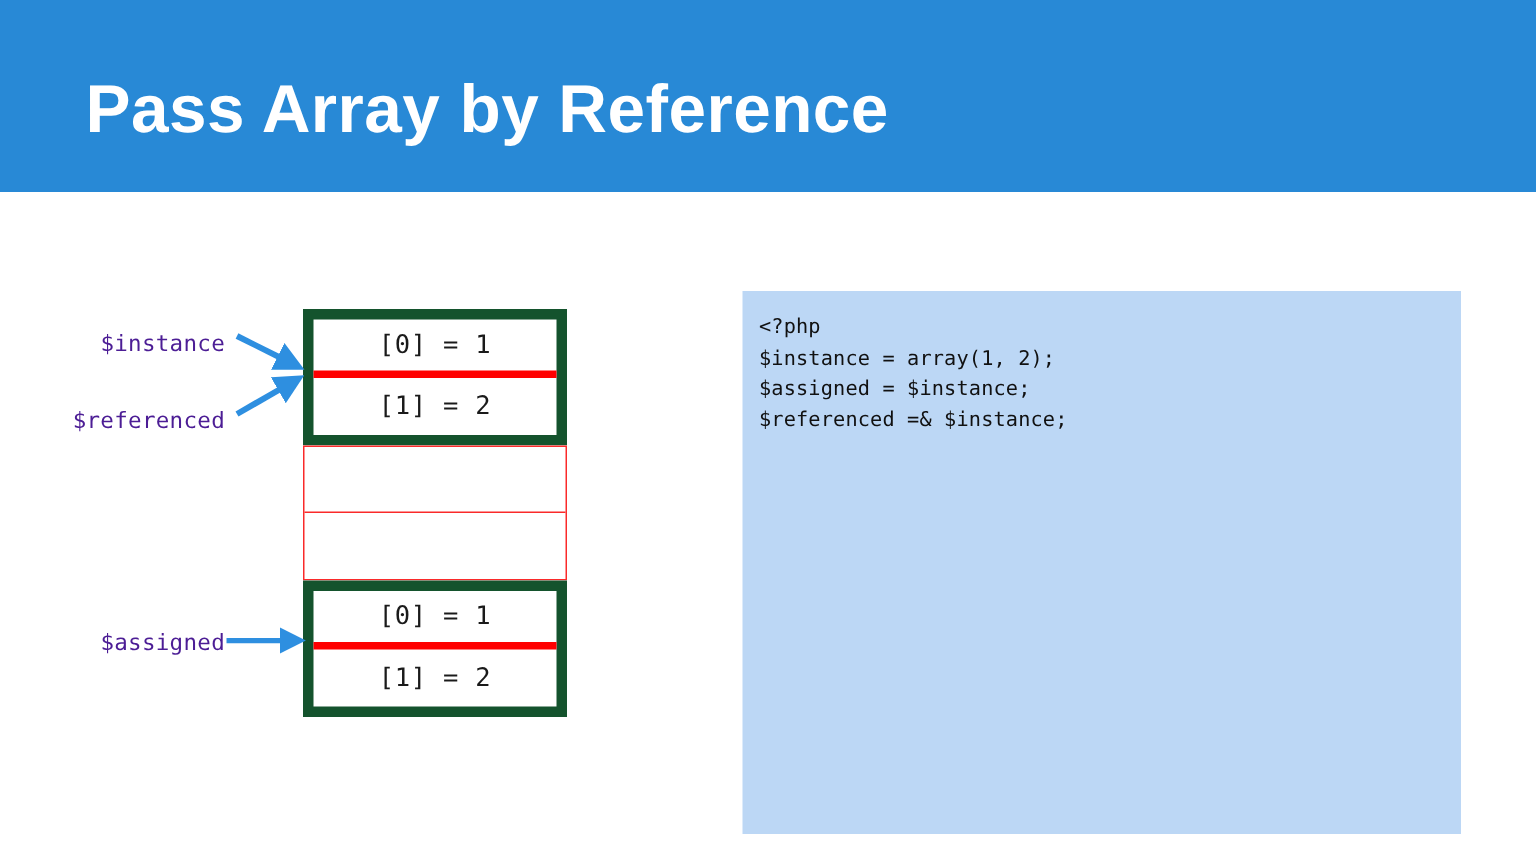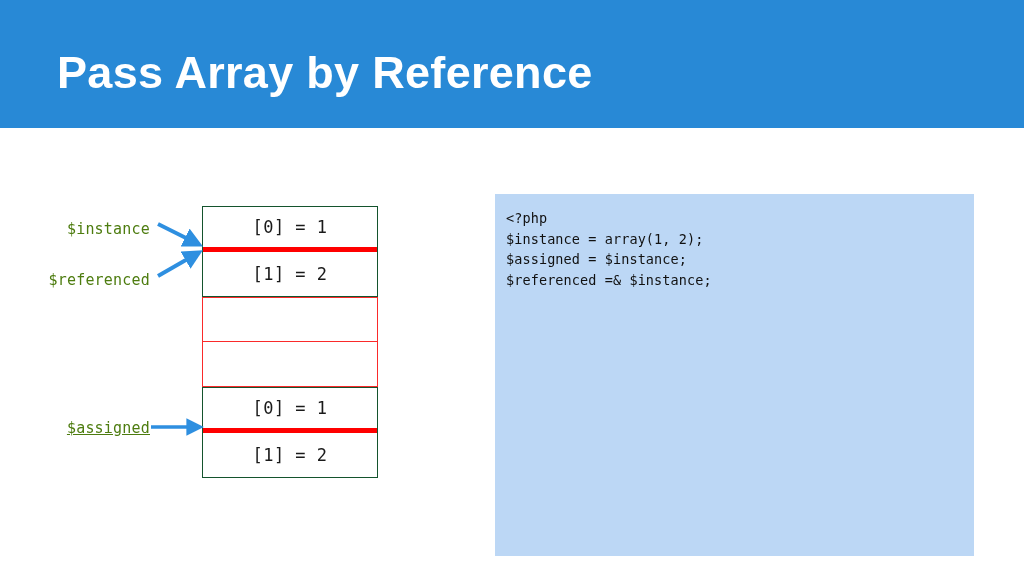--- a/index.html
+++ b/index.html
@@ -70,21 +70,21 @@
     left: 202px;
     top: 78px;
     width: 176px;
     height: 272px;
   }
   .array-group {
     position: absolute;
     left: 0;
     width: 176px;
     box-sizing: border-box;
-    border: 1px solid #14532d;
+    border: 7px solid #14532d;
     background: #ffffff;
   }
   .array-group.thin {
     border: 1.5px solid #fa2a2a;
   }
   #group-instance { top: 0px;   height: 91px; }
   #group-empty    { top: 91px;  height: 90px; }
   #group-assigned { top: 181px; height: 91px; }
 
   .array-cell {
@@ -105,28 +105,28 @@
   }
   .array-group.thin .array-cell:first-child {
     border-bottom: 1.5px solid #fa2a2a;
   }
 
   
   .ptr-label {
     position: absolute;
     font-family: "DejaVu Sans Mono", "Liberation Mono", monospace;
     font-size: 15px;
-    color: #4d7c0f;
+    color: #4c1d95;
     white-space: nowrap;
     text-align: right;
     letter-spacing: 0.2px;
   }
   #label-instance   { left: 0px; top: 92px;  width: 150px; }
   #label-referenced { left: 0px; top: 143px; width: 150px; text-align: right; }
-  #label-assigned   { left: 0px; top: 291px; width: 150px; text-decoration: underline; }
+  #label-assigned   { left: 0px; top: 291px; width: 150px; }
 
   
   #arrow-layer {
     position: absolute;
     left: 0;
     top: 0;
     width: 470px;
     height: 448px;
     pointer-events: none;
   }

